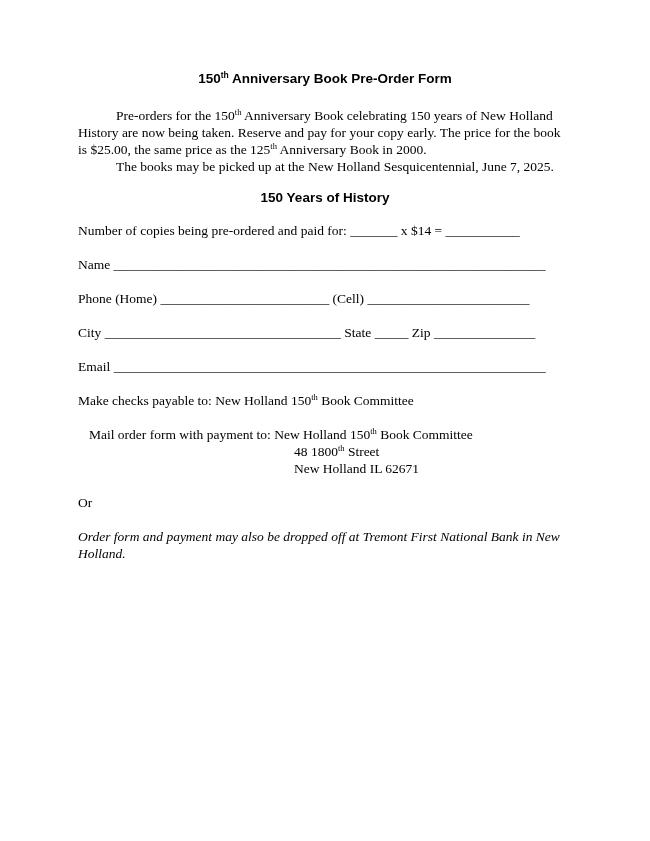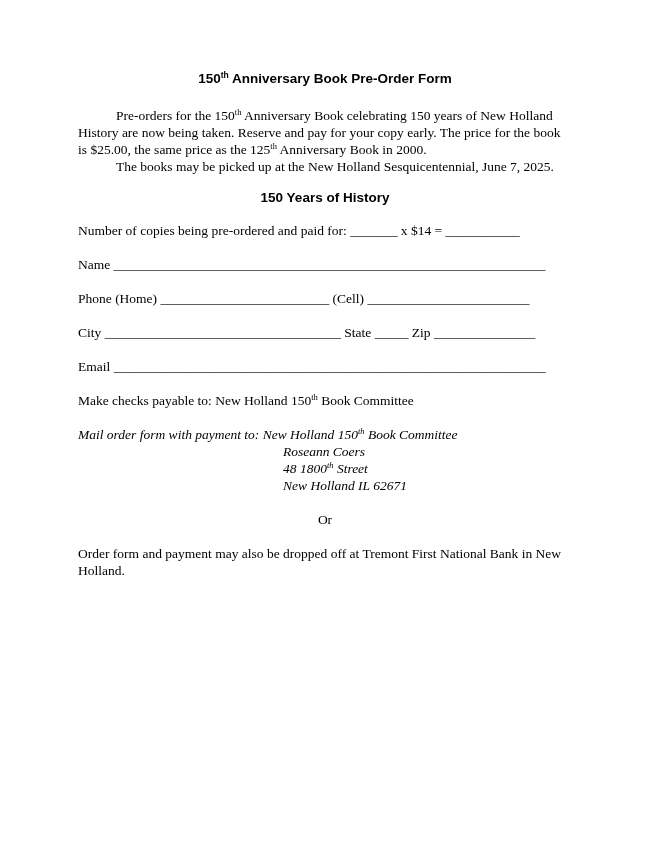--- a/index.html
+++ b/index.html
@@ -46,32 +46,31 @@
     font-size: 13.5px;
   }
   .form-line {
     margin: 0 0 17px 0;
     white-space: nowrap;
   }
   .checks-line {
     margin: 2px 0 17px 0;
   }
   .mail-block {
-    margin: 0 0 17px 0;
-    font-style: italic;
+    margin: 0 0 17px 11px;
   }
   .mail-indent {
     margin-left: 205px;
   }
   .or-line {
-    text-align: center;
     margin: 0 0 17px 0;
   }
   .closing {
     margin: 0;
+    font-style: italic;
   }
 </style>
 </head>
 <body>
 
 <div class="page">
 
   <h1 class="title"><span>150</span><sup>th</sup><span> Anniversary Book Pre-Order Form</span></h1>
 
   <p class="indent"><span>Pre-orders for the 150</span><sup>th</sup><span> Anniversary Book celebrating 150 years of New Holland History are now being taken. Reserve and pay for your copy early. The price for the book is $25.00, the same price as the 125</span><sup>th</sup><span> Anniversary Book in 2000.</span></p>
@@ -91,21 +90,20 @@
   <div class="form-line"><span>Phone (Home)</span> <span>_________________________</span> <span>(Cell)</span> <span>________________________</span></div>
 
   <div class="form-line"><span>City</span> <span>___________________________________</span> <span>State</span> <span>_____</span> <span>Zip</span> <span>_______________</span></div>
 
   <div class="form-line"><span>Email</span> <span>________________________________________________________________</span></div>
 
   <div class="checks-line"><span>Make checks payable to: New Holland 150</span><sup>th</sup><span> Book Committee</span></div>
 
   <div class="mail-block">
     <div><span>Mail order form with payment to: New Holland 150</span><sup>th</sup><span> Book Committee</span></div>
-    <div class="mail-indent">Roseann Coers</div>
     <div class="mail-indent"><span>48 1800</span><sup>th</sup><span> Street</span></div>
     <div class="mail-indent">New Holland IL 62671</div>
   </div>
 
   <div class="or-line">Or</div>
 
   <p class="closing">Order form and payment may also be dropped off at Tremont First National Bank in New Holland.</p>
 
 </div>
 

